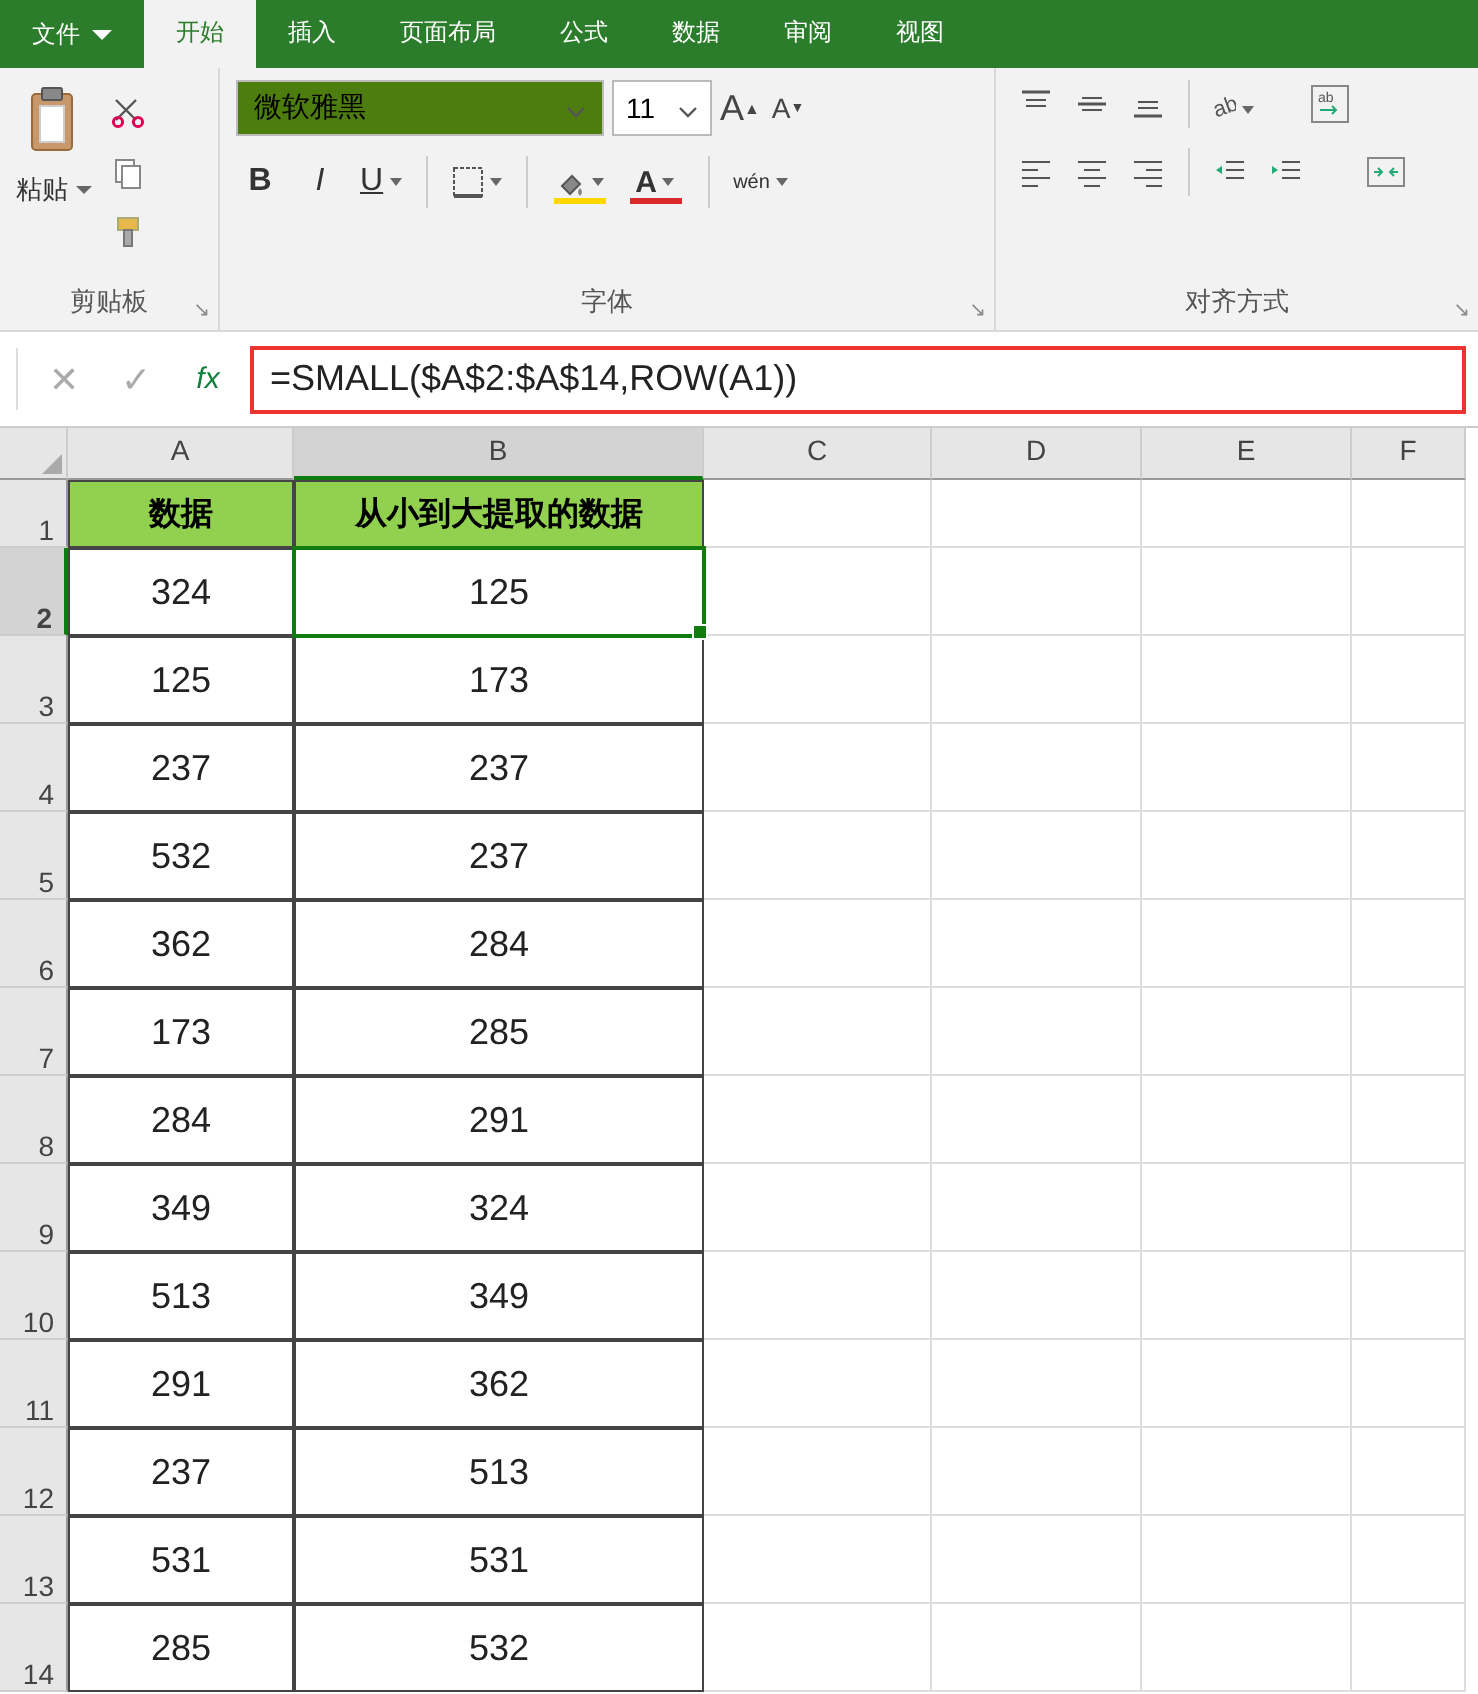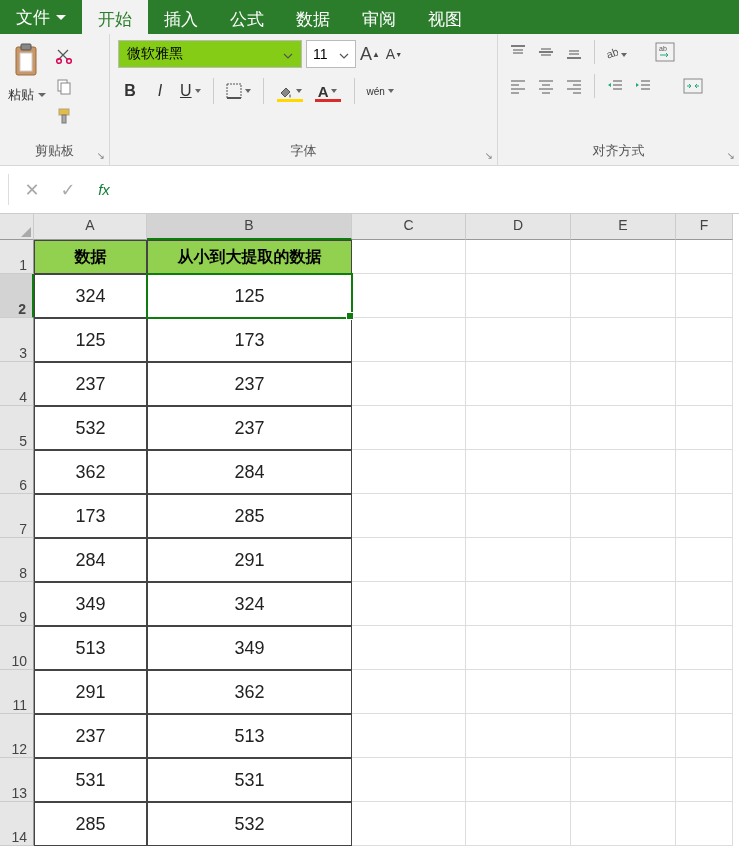--- a/index.html
+++ b/index.html
@@ -1,20 +1,20 @@
 <!DOCTYPE html>
 <html><head>
   <meta charset="utf-8">
   <style>
     * { margin: 0; padding: 0; box-sizing: border-box; }
     body { font-family: "Microsoft YaHei", "微软雅黑", Arial, sans-serif; font-size: 13px; background: #fff; width: 739px; }
     
     
     .menubar { display: flex; background: #2b7d2b; height: 34px; }
-    .menubar .tab { color: #fff; padding: 8px 16px; font-size: 17px; cursor: pointer; white-space: nowrap; }
+    .menubar .tab { color: #fff; padding: 8px 16px; font-size: 12px; cursor: pointer; white-space: nowrap; }
     .menubar .tab.active { background: #f2f2f2; color: #2b7d2b; }
     .menubar .file { display:flex; align-items:center; }
     .menubar .file::after { content:''; margin-left:6px; border-left:5px solid transparent; border-right:5px solid transparent; border-top:5px solid #fff; display:inline-block; }
     
     
     .ribbon { display: flex; background: #f2f2f2; border-bottom: 1px solid #d8d8d8; height: 132px; }
     .ribbon-group { display: flex; flex-direction: column; border-right: 1px solid #d8d8d8; padding: 6px 8px 2px; position:relative; }
     .ribbon-group-title { text-align: center; font-size: 13px; color: #555; margin-top: auto; padding: 3px 0; }
     .ribbon-group-title .launcher { position:absolute; right:4px; bottom:4px; font-size:10px; color:#888; }
     .ribbon-body { display: flex; align-items: flex-start; gap: 6px; }
@@ -22,21 +22,21 @@
     
     .clipboard-left { display:flex; flex-direction:column; align-items:center; gap:2px; }
     .paste-icon { width: 36px; height: 44px; display:flex; align-items:center; justify-content:center; }
     .clip-paste { font-size: 13px; color:#333; display:flex; align-items:center; }
     .clip-paste::after { content:''; margin-left:4px; border-left:4px solid transparent; border-right:4px solid transparent; border-top:4px solid #666; display:inline-block; }
     .clip-right { display:flex; flex-direction:column; gap:10px; padding-top:6px; padding-left:2px; }
     .small-tool { width:20px; height:20px; display:flex; align-items:center; justify-content:center; }
     
     
     .font-row1 { display:flex; gap:4px; align-items:center; margin-bottom: 10px; }
-    .font-name { width: 184px; height: 28px; border: 1px solid #bbb; background:#84cc16; display:flex; align-items:center; padding: 0 8px; justify-content:space-between; font-size:14px; }
+    .font-name { width: 184px; height: 28px; border: 1px solid #bbb; background:#4d7c0f; display:flex; align-items:center; padding: 0 8px; justify-content:space-between; font-size:14px; }
     .font-size { width: 50px; height: 28px; border: 1px solid #bbb; background:#fff; display:flex; align-items:center; padding: 0 6px; justify-content:space-between; font-size:14px; }
     .aa-btn { width: 20px; height: 26px; display:flex; align-items:center; justify-content:center; color:#444; }
     .font-row2 { display:flex; gap:6px; align-items:center; }
     .fmt-btn { min-width: 24px; height: 26px; display:flex; align-items:center; justify-content:center; color:#333; position:relative; padding:0 2px; }
     .fmt-btn.dd::after, .dd-caret::after { content:''; margin-left:3px; border-left:3px solid transparent; border-right:3px solid transparent; border-top:4px solid #666; display:inline-block; }
     .color-bar-red { position:absolute; bottom:2px; left:3px; right:3px; height:3px; background:#d92b2b; }
     .color-bar-yellow { position:absolute; bottom:2px; left:3px; right:3px; height:3px; background:#ffd800; }
     
     
     .align-row { display:flex; gap:4px; align-items:center; margin-bottom:10px; }
@@ -64,20 +64,21 @@
     .sel-cell { outline: 2px solid #107c10; outline-offset: -1px; position:relative; }
     .sel-cell::after { content:''; position:absolute; right:-3px; bottom:-3px; width:6px; height:6px; background:#107c10; border:1px solid #fff; }
   </style>
 </head>
 <body>
 
 <div class="menubar">
   <div class="tab file">文件</div>
   <div class="tab active">开始</div>
   <div class="tab">插入</div>
+  <div class="tab">页面布局</div>
   <div class="tab">公式</div>
   <div class="tab">数据</div>
   <div class="tab">审阅</div>
   <div class="tab">视图</div>
 </div>
 
 <div class="ribbon">
 
   <div class="ribbon-group" style="width:110px">
     <div class="ribbon-body">
@@ -256,20 +257,21 @@
     </div>
     <div class="ribbon-group-title"><span>对齐方式</span><span class="launcher">↘</span></div>
   </div>
 </div>
 
 <div class="formula-area">
   <div style="width:1px;background:#ddd;align-self:stretch;margin:2px 2px"></div>
   <div class="fmlbtn">✕</div>
   <div class="fmlbtn">✓</div>
   <div class="fmlbtn fx">fx</div>
+  <div class="formula-input">=SMALL($A$2:$A$14,ROW(A1))</div>
 </div>
 
 <div class="sheet" id="sheet">
     <div class="corner"></div>
     <div class="col-hdr">A</div>
     <div class="col-hdr selected">B</div>
     <div class="col-hdr">C</div>
     <div class="col-hdr">D</div>
     <div class="col-hdr">E</div>
     <div class="col-hdr">F</div>

